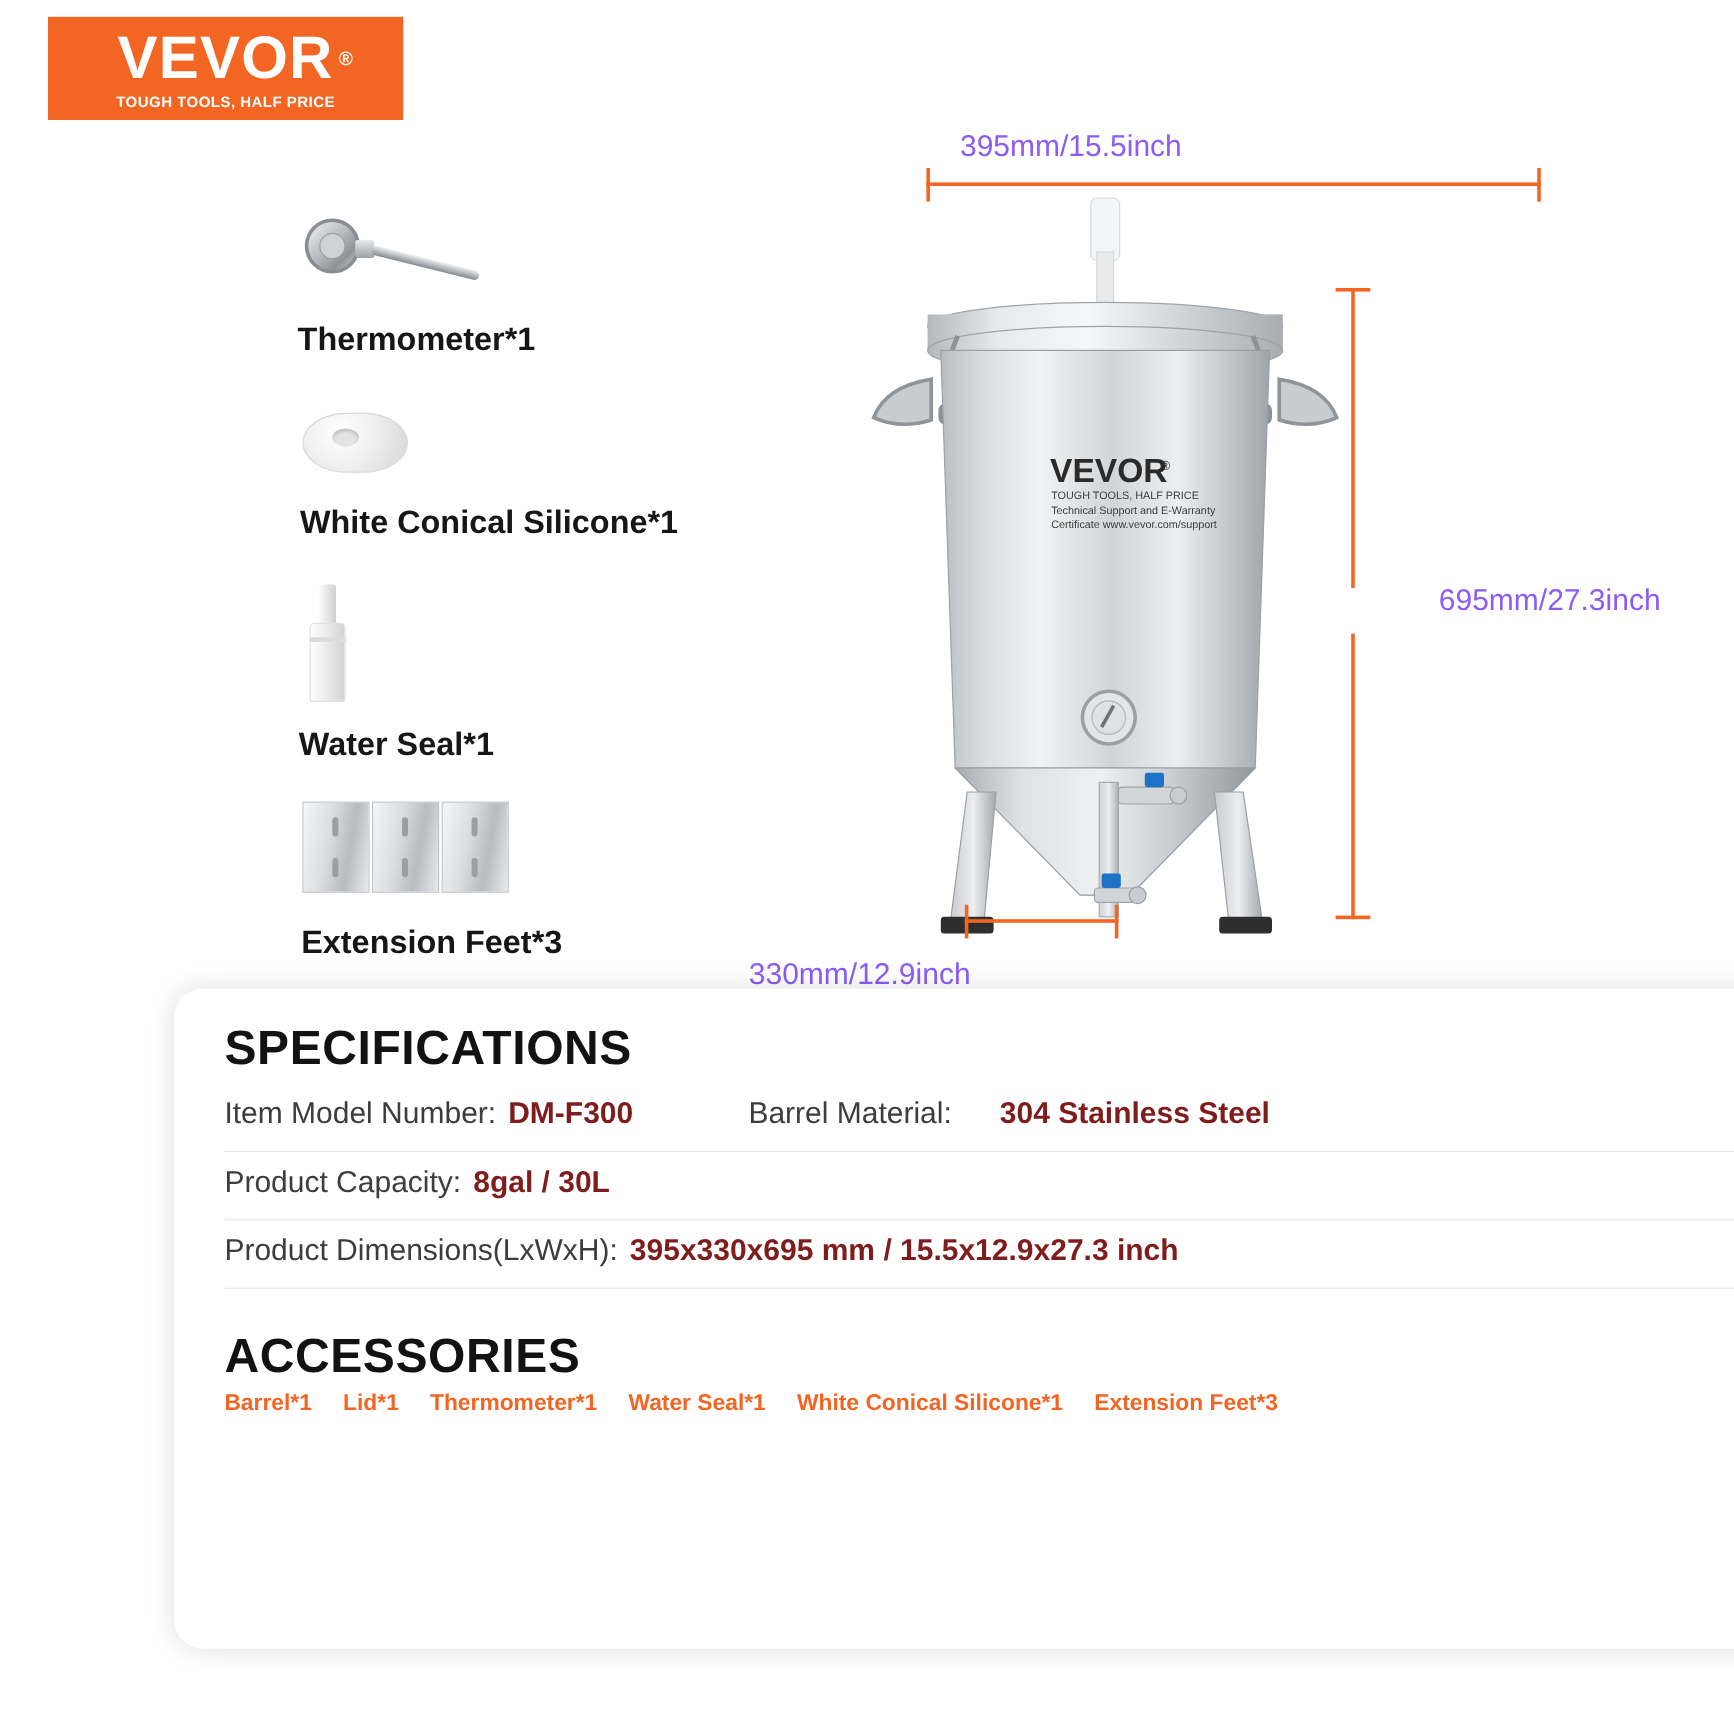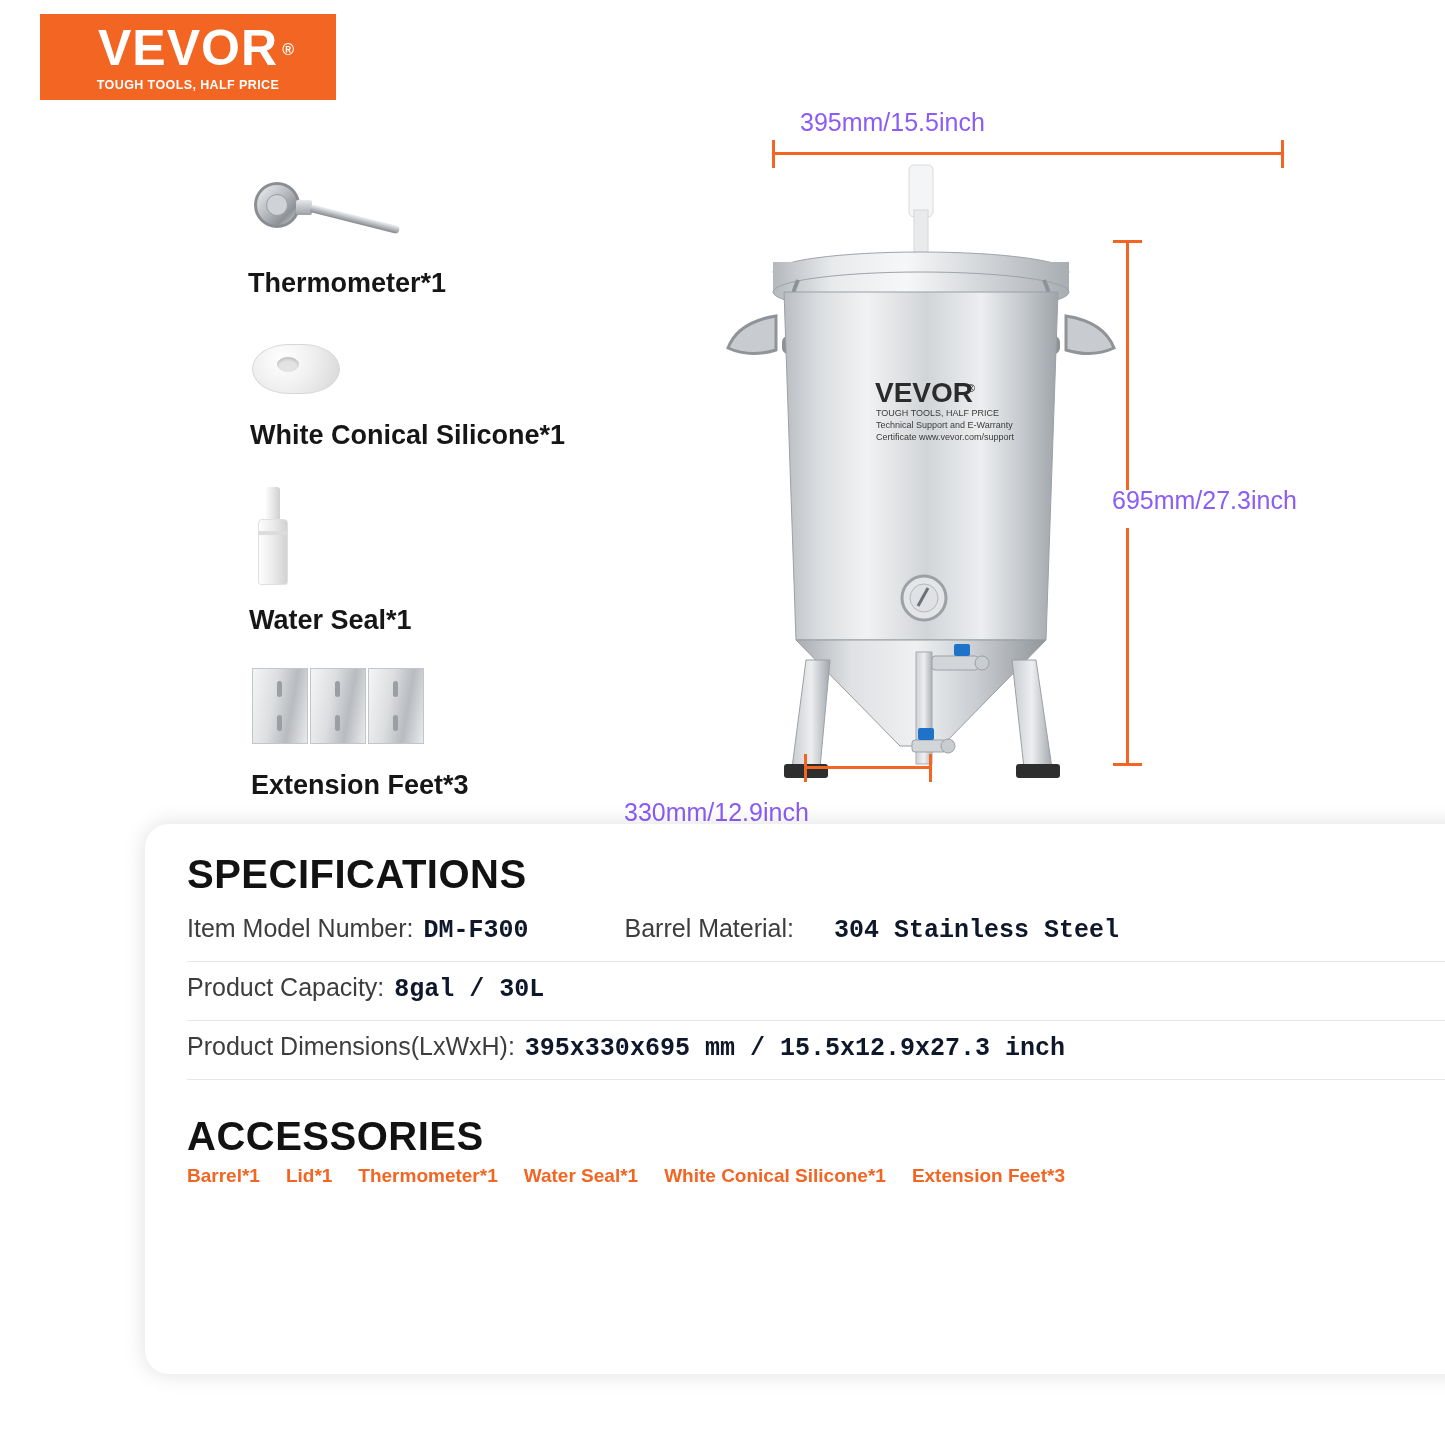--- a/index.html
+++ b/index.html
@@ -246,24 +246,23 @@
     align-items: baseline;
     padding: 11px 0 16px 0;
     border-bottom: 1px solid #e6e6e6;
     font-size: 25px;
   }
   .spec-row:last-of-type { border-bottom: 1px solid #e6e6e6; }
   .spec-label {
     color: #3d3d3d;
   }
   .spec-value {
-    color: #0f172a;
+    color: #7f1d1d;
     font-weight: bold;
     margin-left: 10px;
-    font-family: Liberation Mono, monospace;
   }
   .spec-row .pair {
     display: flex;
     align-items: baseline;
   }
   .spec-row .pair.right {
     margin-left: 96px;
     gap: 30px;
   }
   #accessories-title {
@@ -420,21 +419,21 @@
     <rect x="238" y="588" width="16" height="12" rx="2" fill="#1e72c8"></rect>
     <circle cx="268" cy="606" r="7" fill="#c9ccd0" stroke="#9aa0a5"></circle>
   </g>
 </svg>
 
 <div class="dim-label" style="left:800px; top:108px;">395mm/15.5inch</div>
 <div class="dim-line" style="left:772px; top:152px; width:512px; height:3px;"></div>
 <div class="dim-line" style="left:772px; top:140px; width:3px; height:28px;"></div>
 <div class="dim-line" style="left:1281px; top:140px; width:3px; height:28px;"></div>
 
-<div class="dim-label" style="left:1112px; top:486px;">695mm/27.3inch</div>
+<div class="dim-label" style="left:1199px; top:486px;">695mm/27.3inch</div>
 <div class="dim-line" style="left:1126px; top:240px; width:3px; height:250px;"></div>
 <div class="dim-line" style="left:1126px; top:528px; width:3px; height:238px;"></div>
 <div class="dim-line" style="left:1113px; top:240px; width:29px; height:3px;"></div>
 <div class="dim-line" style="left:1113px; top:763px; width:29px; height:3px;"></div>
 
 <div class="dim-label" style="left:624px; top:798px;">330mm/12.9inch</div>
 <div class="dim-line" style="left:804px; top:766px; width:128px; height:3px;"></div>
 <div class="dim-line" style="left:804px; top:754px; width:3px; height:28px;"></div>
 <div class="dim-line" style="left:929px; top:754px; width:3px; height:28px;"></div>
 

